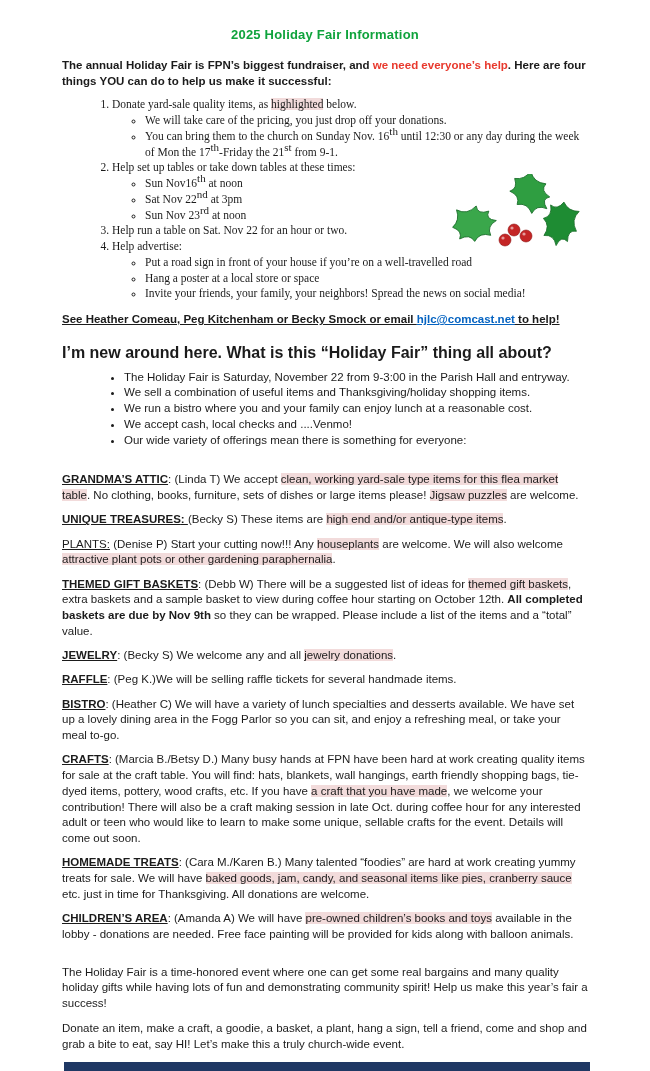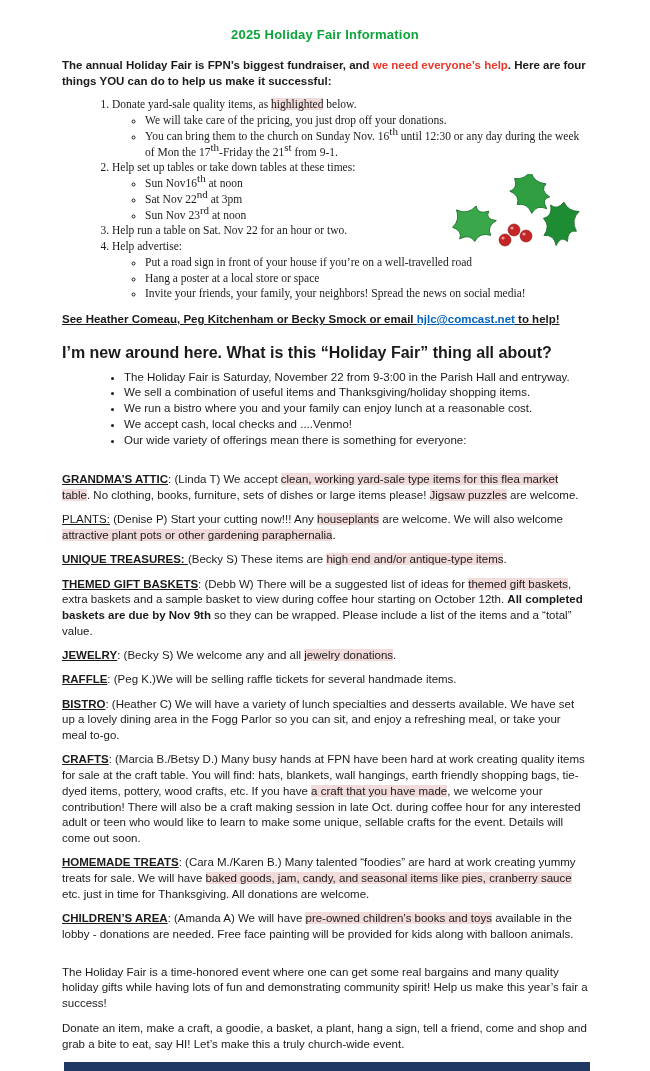--- a/index.html
+++ b/index.html
@@ -99,22 +99,22 @@
   <ul class="about-list">
     <li>The Holiday Fair is Saturday, November 22 from 9-3:00 in the Parish Hall and entryway.</li>
     <li>We sell a combination of useful items and Thanksgiving/holiday shopping items.</li>
     <li>We run a bistro where you and your family can enjoy lunch at a reasonable cost.</li>
     <li>We accept cash, local checks and ....Venmo!</li>
     <li>Our wide variety of offerings mean there is something for everyone:</li>
   </ul>
 
   <div class="sections">
     <p><span class="b u">GRANDMA’S ATTIC</span><span>: (Linda T) We accept </span><span class="hl">clean, working yard-sale type items for this flea market table</span><span>. No clothing, books, furniture, sets of dishes or large items please! </span><span class="hl">Jigsaw puzzles</span><span> are welcome.</span></p>
+    <p><span class="b u">UNIQUE TREASURES</span><span class="b u">: </span><span>(Becky S) These items are </span><span class="hl">high end and/or antique-type items</span><span>.</span></p>
     <p><span class="u">PLANTS:</span><span> (Denise P) Start your cutting now!!! Any </span><span class="hl">houseplants</span><span> are welcome. We will also welcome </span><span class="hl">attractive plant pots or other gardening paraphernalia</span><span>.</span></p>
-    <p><span class="b u">UNIQUE TREASURES</span><span class="b u">: </span><span>(Becky S) These items are </span><span class="hl">high end and/or antique-type items</span><span>.</span></p>
     <p><span class="b u">THEMED GIFT BASKETS</span><span>: (Debb W) There will be a suggested list of ideas for </span><span class="hl">themed gift baskets</span><span>, extra baskets and a sample basket to view during coffee hour starting on October 12th. </span><span class="b">All completed baskets are due by Nov 9th</span><span> so they can be wrapped. Please include a list of the items and a “total” value.</span></p>
     <p><span class="b u">JEWELRY</span><span>: (Becky S) We welcome any and all </span><span class="hl">jewelry donations</span><span>.</span></p>
     <p><span class="b u">RAFFLE</span><span>: (Peg K.)We will be selling raffle tickets for several handmade items.</span></p>
     <p><span class="b u">BISTRO</span><span>: (Heather C) We will have a variety of lunch specialties and desserts available. We have set up a lovely dining area in the Fogg Parlor so you can sit, and enjoy a refreshing meal, or take your meal to-go.</span></p>
     <p><span class="b u">CRAFTS</span><span>: (Marcia B./Betsy D.) Many busy hands at FPN have been hard at work creating quality items for sale at the craft table. You will find: hats, blankets, wall hangings, earth friendly shopping bags, tie-dyed items, pottery, wood crafts, etc. If you have </span><span class="hl">a craft that you have made</span><span>, we welcome your contribution! There will also be a craft making session in late Oct. during coffee hour for any interested adult or teen who would like to learn to make some unique, sellable crafts for the event. Details will come out soon.</span></p>
     <p><span class="b u">HOMEMADE TREATS</span><span>: (Cara M./Karen B.) Many talented “foodies”  are hard at work creating yummy treats for sale. We will have </span><span class="hl">baked goods, jam, candy, and seasonal items like pies, cranberry sauce</span><span> etc. just in time for Thanksgiving. All donations are welcome.</span></p>
     <p><span class="b u">CHILDREN’S AREA</span><span>: (Amanda A) We will have </span><span class="hl">pre-owned children’s books and toys</span><span> available in the lobby - donations are needed. Free face painting will be provided for kids along with balloon animals.</span></p>
   </div>
 
   <p class="closing-1">The Holiday Fair is a time-honored event where one can get some real bargains and many quality holiday gifts while having lots of fun and demonstrating community spirit! Help us make this year’s fair a success!</p>

